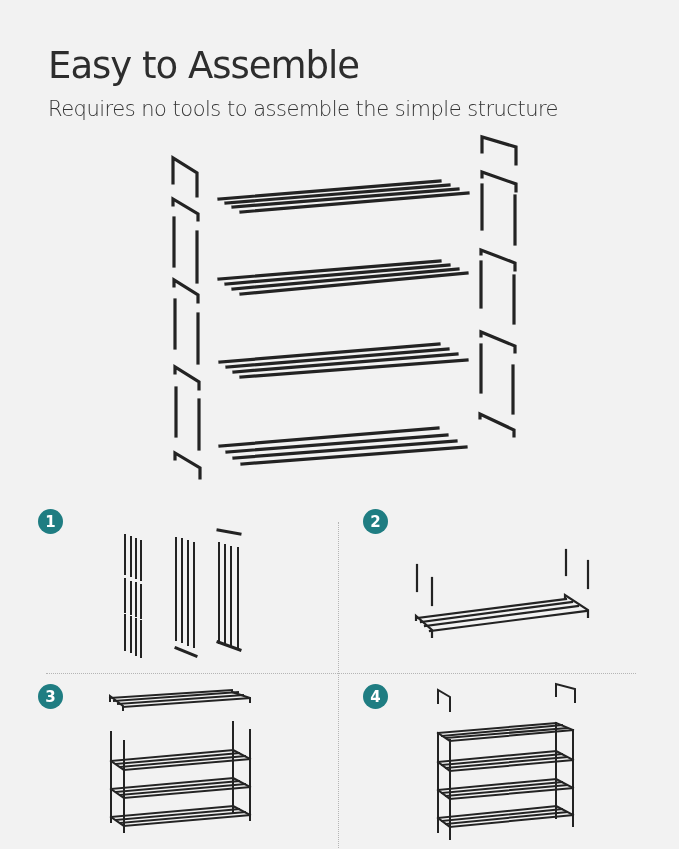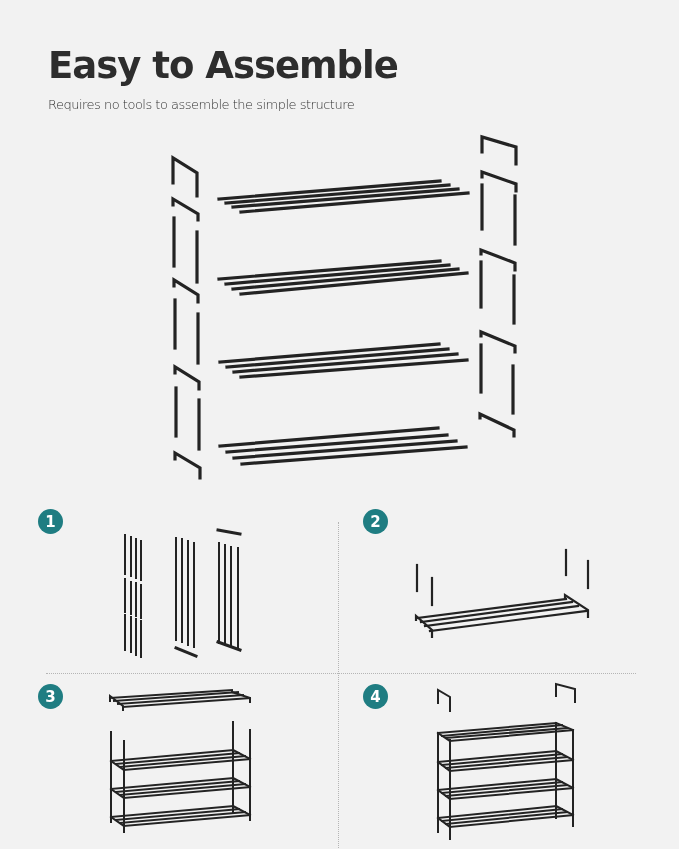--- a/index.html
+++ b/index.html
@@ -1,19 +1,19 @@
 <!DOCTYPE html>
 <html><head>
 <meta charset="utf-8">
 <style>
   * { margin: 0; padding: 0; box-sizing: border-box; }
   html, body { width: 679px; height: 849px; background: #f2f2f2; overflow: hidden; }
   body { position: relative; font-family: "DejaVu Sans", sans-serif; color: #2b2b2b; }
-  .title { position: absolute; left: 48px; top: 44px; font-size: 37px; font-weight: 700; letter-spacing: -1px; color: #2d2d2d; }
-  .subtitle { position: absolute; left: 48px; top: 97px; font-size: 13px; font-weight: 300; letter-spacing: -0.5px; color: #333; }
+  .title { position: absolute; left: 48px; top: 44px; font-size: 37px; font-weight: 400; letter-spacing: -1px; color: #2d2d2d; }
+  .subtitle { position: absolute; left: 48px; top: 97px; font-size: 21px; font-weight: 300; letter-spacing: -0.5px; color: #333; }
   .hero { position: absolute; left: 160px; top: 130px; width: 380px; height: 370px; }
   .vdiv { position: absolute; left: 338px; top: 522px; width: 0; height: 330px; border-left: 1px dotted #b5b5b5; }
   .hdiv { position: absolute; left: 46px; top: 673px; width: 590px; height: 0; border-top: 1px dotted #b5b5b5; }
   .badge { position: absolute; width: 25px; height: 25px; border-radius: 50%; background: #1f7d82; color: #fff; font-size: 15px; font-weight: bold; display: flex; align-items: center; justify-content: center; }
   .step-fig { position: absolute; }
   svg line, svg path, svg polyline { stroke: #232323; fill: none; stroke-linecap: square; }
 </style>
 </head>
 <body>
 

